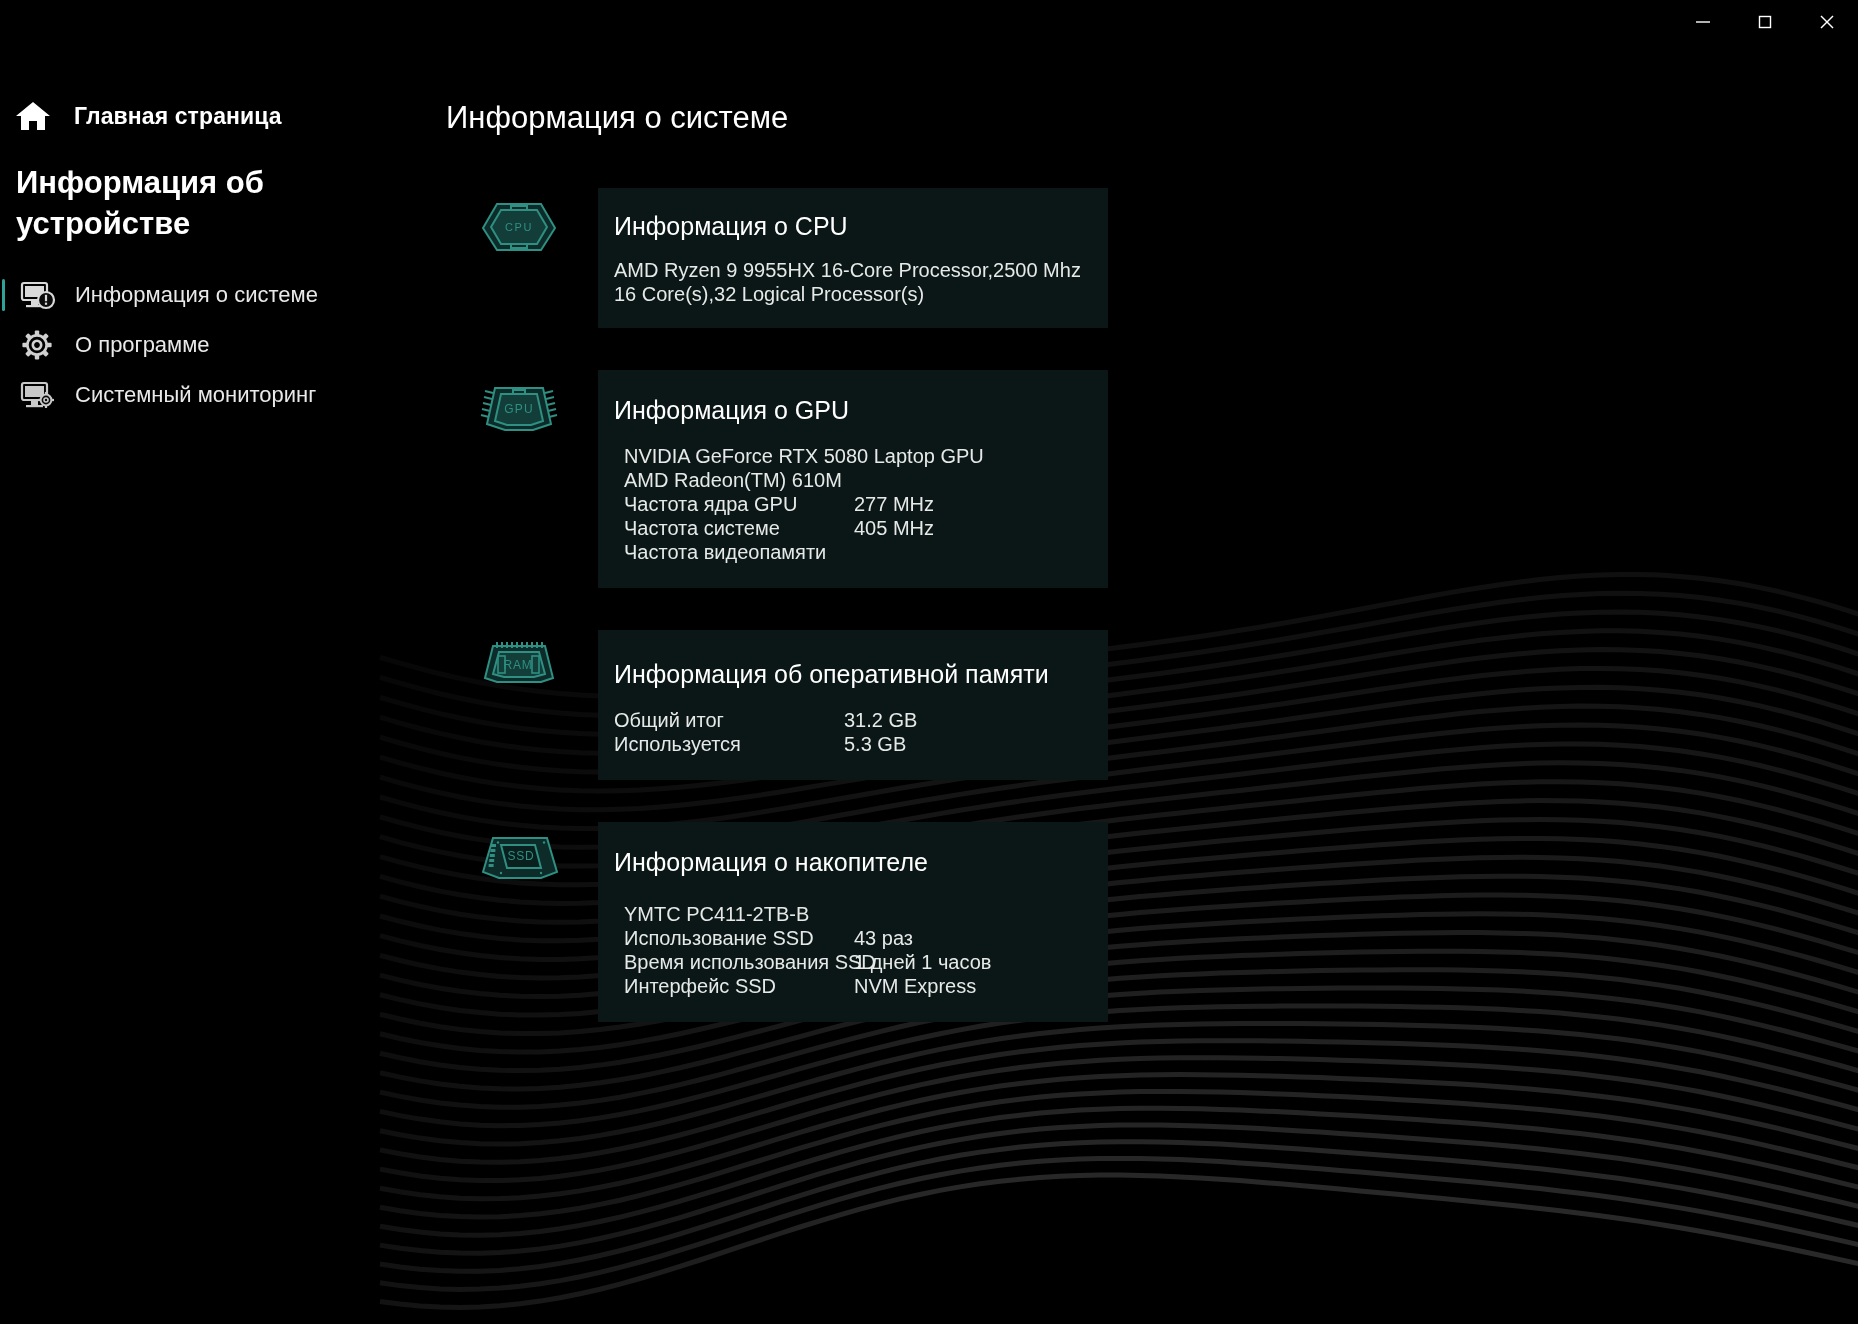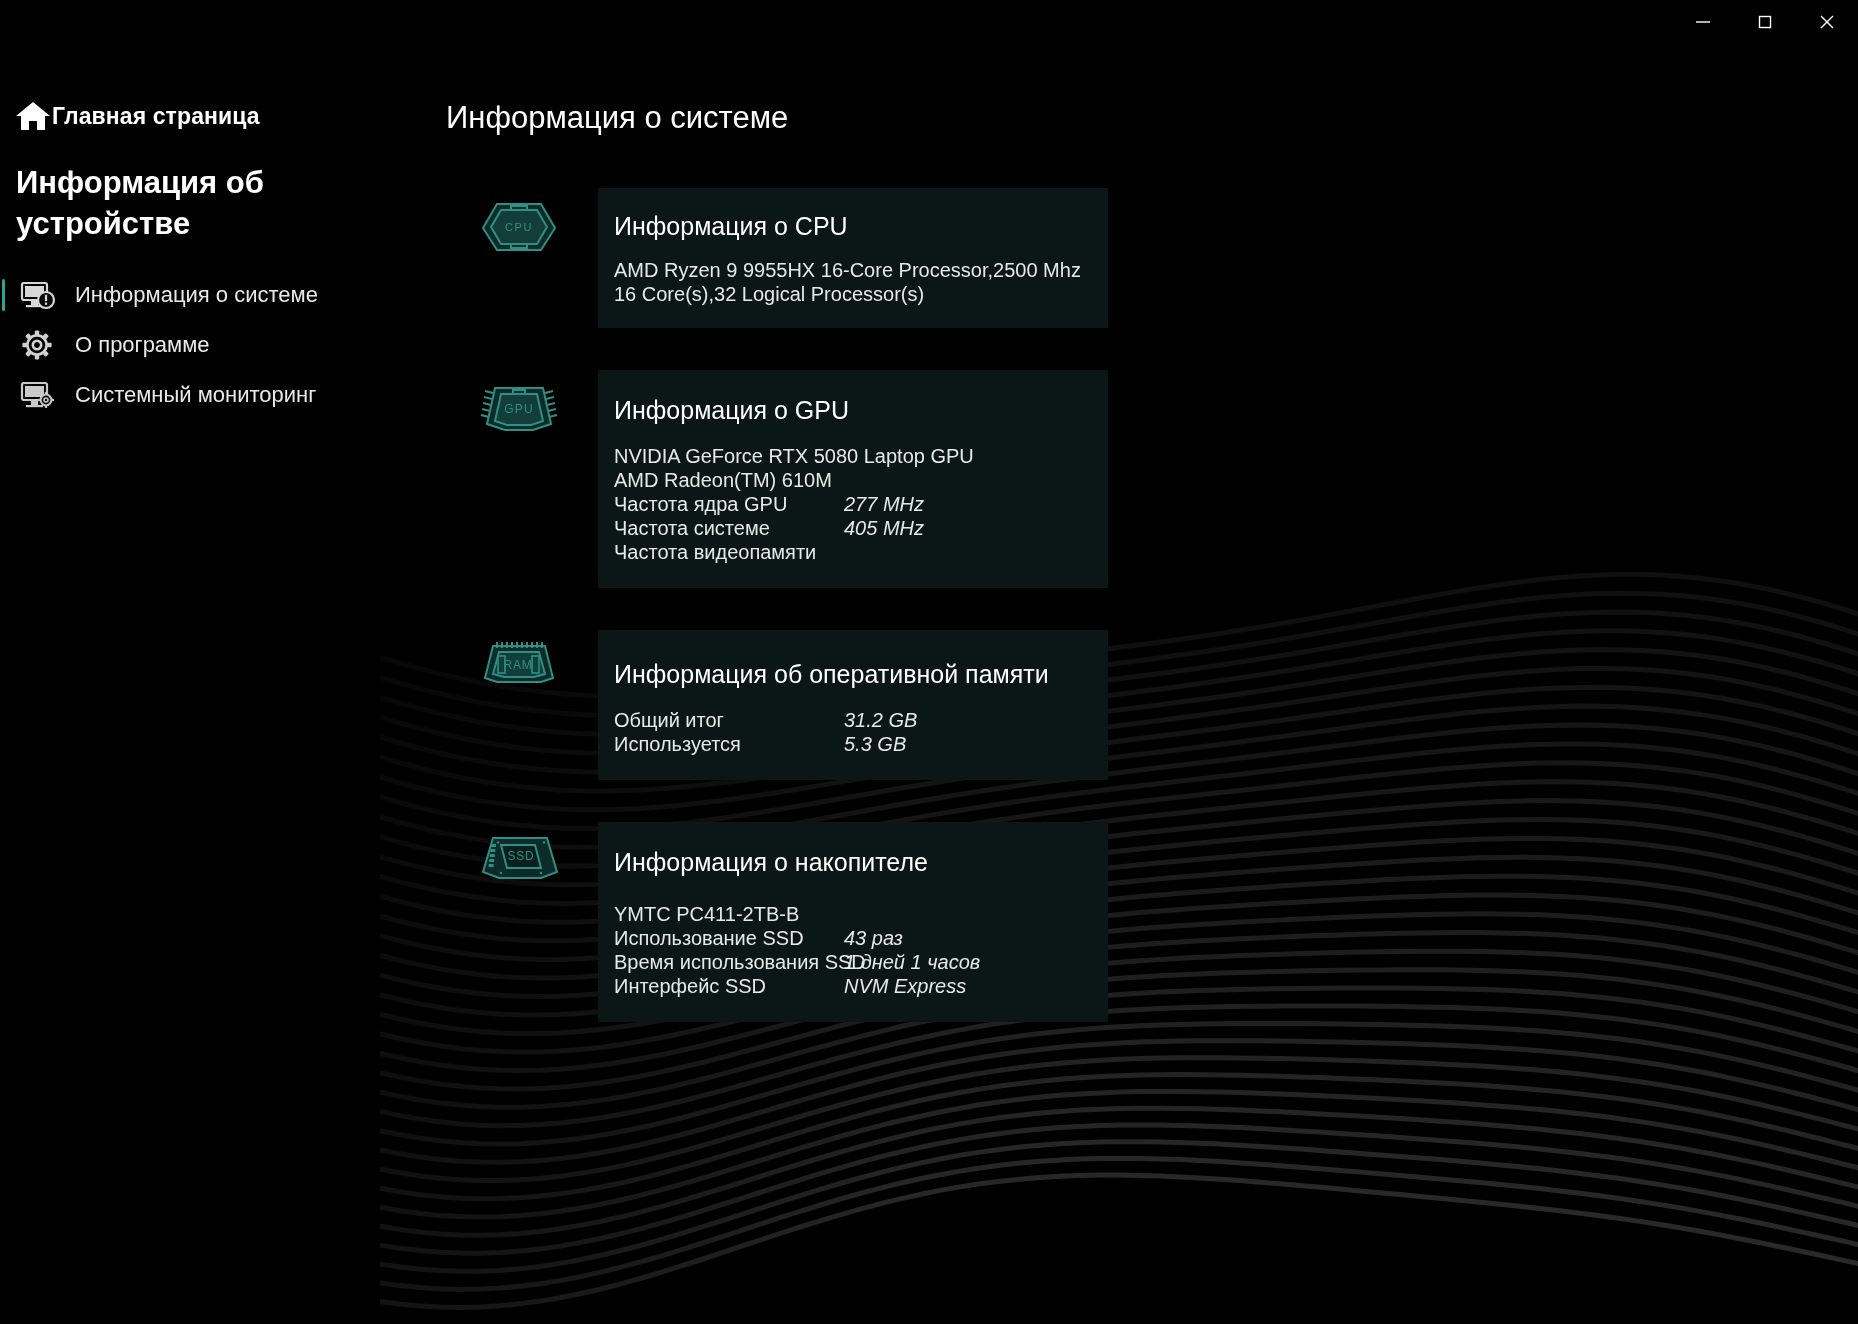--- a/index.html
+++ b/index.html
@@ -60,20 +60,21 @@
     left: 0; top: 0;
     width: 440px;
     height: 1324px;
     z-index: 10;
     padding-top: 92px;
   }
 
   .home-row {
     display: flex;
     align-items: center;
+    gap: 22px;
     padding-left: 14px;
     height: 48px;
   }
   .home-label {
     color: #ffffff;
     font-size: 23px;
     font-weight: bold;
     letter-spacing: 0.1px;
   }
 
@@ -173,38 +174,37 @@
     line-height: 24px;
     height: 24px;
   }
   .card-line .k {
     white-space: nowrap;
   }
   .card-line .v {
     margin-left: auto;
     padding-right: 8px;
     white-space: nowrap;
-    font-style: italic;
   }
   .card-line.free .k { flex: none; }
   .card-line.kv .k { width: 230px; flex: none; }
   .card-line.kv .v { margin-left: 0; width: 250px; }
 
   
   .card.cpu   { padding-bottom: 22px; }
   .card.gpu   { padding-top: 24px; padding-bottom: 24px; }
   .card.ram   { padding-top: 28px; padding-bottom: 24px; }
   .card.ssd   { padding-top: 24px; padding-bottom: 24px; }
 
   .card.cpu .card-title { margin-bottom: 16px; }
   .card.gpu .card-title { margin-bottom: 18px; }
   .card.ram .card-title { margin-bottom: 18px; }
   .card.ssd .card-title { margin-bottom: 24px; }
 
-  .card.gpu .card-line, .card.ssd .card-line { height: 24px; }
+  .card.gpu .card-line, .card.ssd .card-line { height: 24px; margin-left: 10px; }
 
   .icon-svg { display: block; }
 </style>
 </head>
 <body>
 
 <div class="app-window">
 
   <svg class="bg-waves" viewBox="0 0 1858 1324" preserveAspectRatio="none">
     <defs>

